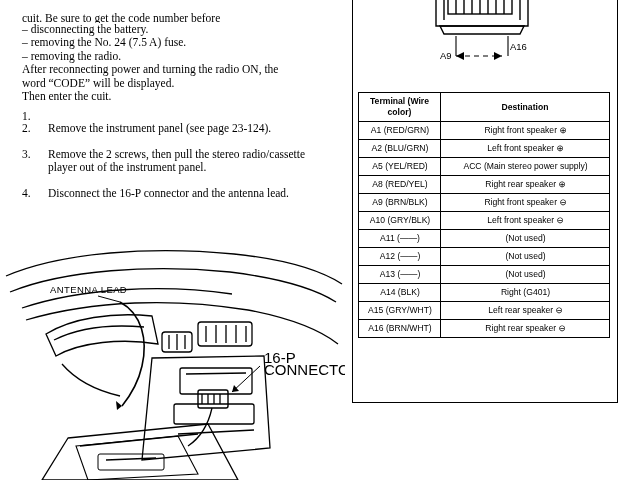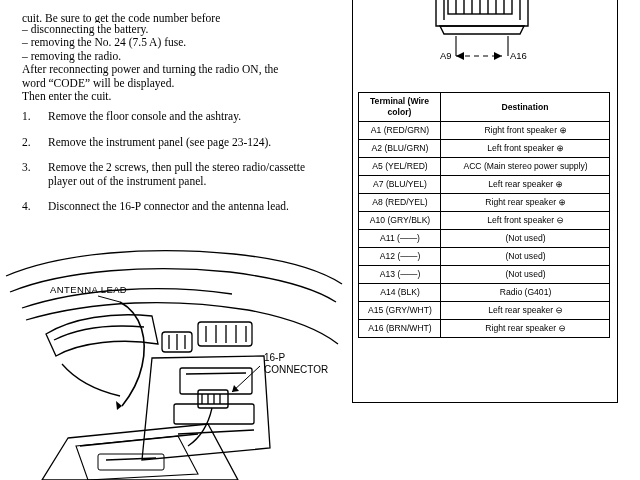--- a/index.html
+++ b/index.html
@@ -72,21 +72,21 @@
     top: 36px;
     font-size: 9.5px;
     letter-spacing: 0.4px;
     font-family: "Liberation Sans", sans-serif;
     white-space: nowrap;
   }
   .lbl-16p {
     position: absolute;
     left: 262px;
     top: 104px;
-    font-size: 10px;
+    font-size: 15px;
     font-family: "Liberation Sans", sans-serif;
     line-height: 12px;
     white-space: nowrap;
   }
 
   
   .right-col {
     position: absolute;
     left: 352px;
     top: 0;
@@ -113,21 +113,21 @@
   .a9-label {
     position: absolute;
     left: 88px;
     top: 50px;
     font-size: 9.5px;
     font-family: "Liberation Sans", sans-serif;
   }
   .a16-label {
     position: absolute;
     left: 158px;
-    top: 50px;
+    top: 41px;
     font-size: 9.5px;
     font-family: "Liberation Sans", sans-serif;
   }
 
   
   table.pinout {
     position: absolute;
     left: 6px;
     top: 92px;
     width: 252px;
@@ -169,21 +169,20 @@
     <span class="ln">–  removing the No. 24 (7.5 A) fuse.</span><br>
     <span class="ln">–  removing the radio.</span><br>
     <span class="ln">After reconnecting power and turning the radio ON, the</span><br>
     <span class="ln">word “CODE” will be displayed.</span><br>
     <span class="ln">Then enter the cuit.</span>
   </div>
 
   <div class="steps">
     <div class="step">
       <span class="num">1.</span>
-      <span>Remove the floor console and the ashtray.</span>
     </div>
     <div class="step">
       <span class="num">2.</span>
       <span>Remove the instrument panel (see page 23-124).</span>
     </div>
     <div class="step">
       <span class="num">3.</span>
       <span>Remove the 2 screws, then pull the stereo radio/cassette player out of the instrument panel.</span>
     </div>
     <div class="step">
@@ -294,46 +293,46 @@
         </tr>
       <tr>
           <td class="term">A2  (BLU/GRN)</td>
           <td class="dest">Left front speaker ⊕</td>
         </tr>
       <tr>
           <td class="term">A5  (YEL/RED)</td>
           <td class="dest">ACC (Main stereo power supply)</td>
         </tr>
       <tr>
-          <td class="term">A7  (BLU/YEL)</td>
-          <td class="dest">Left rear speaker ⊕</td>
-        </tr>
-      <tr>
           <td class="term">A8  (RED/YEL)</td>
           <td class="dest">Right rear speaker ⊕</td>
         </tr>
       <tr>
+          <td class="term">A9  (BRN/BLK)</td>
+          <td class="dest">Right front speaker ⊖</td>
+        </tr>
+      <tr>
           <td class="term">A10 (GRY/BLK)</td>
           <td class="dest">Left front speaker ⊖</td>
         </tr>
       <tr>
           <td class="term">A11 (——)</td>
           <td class="dest">(Not used)</td>
         </tr>
       <tr>
           <td class="term">A12 (——)</td>
           <td class="dest">(Not used)</td>
         </tr>
       <tr>
           <td class="term">A13 (——)</td>
           <td class="dest">(Not used)</td>
         </tr>
       <tr>
           <td class="term">A14 (BLK)</td>
-          <td class="dest">Radio (G401)</td>
+          <td class="dest">Right (G401)</td>
         </tr>
       <tr>
           <td class="term">A15 (GRY/WHT)</td>
           <td class="dest">Left rear speaker ⊖</td>
         </tr>
       <tr>
           <td class="term">A16 (BRN/WHT)</td>
           <td class="dest">Right rear speaker ⊖</td>
         </tr>
     </tbody>

